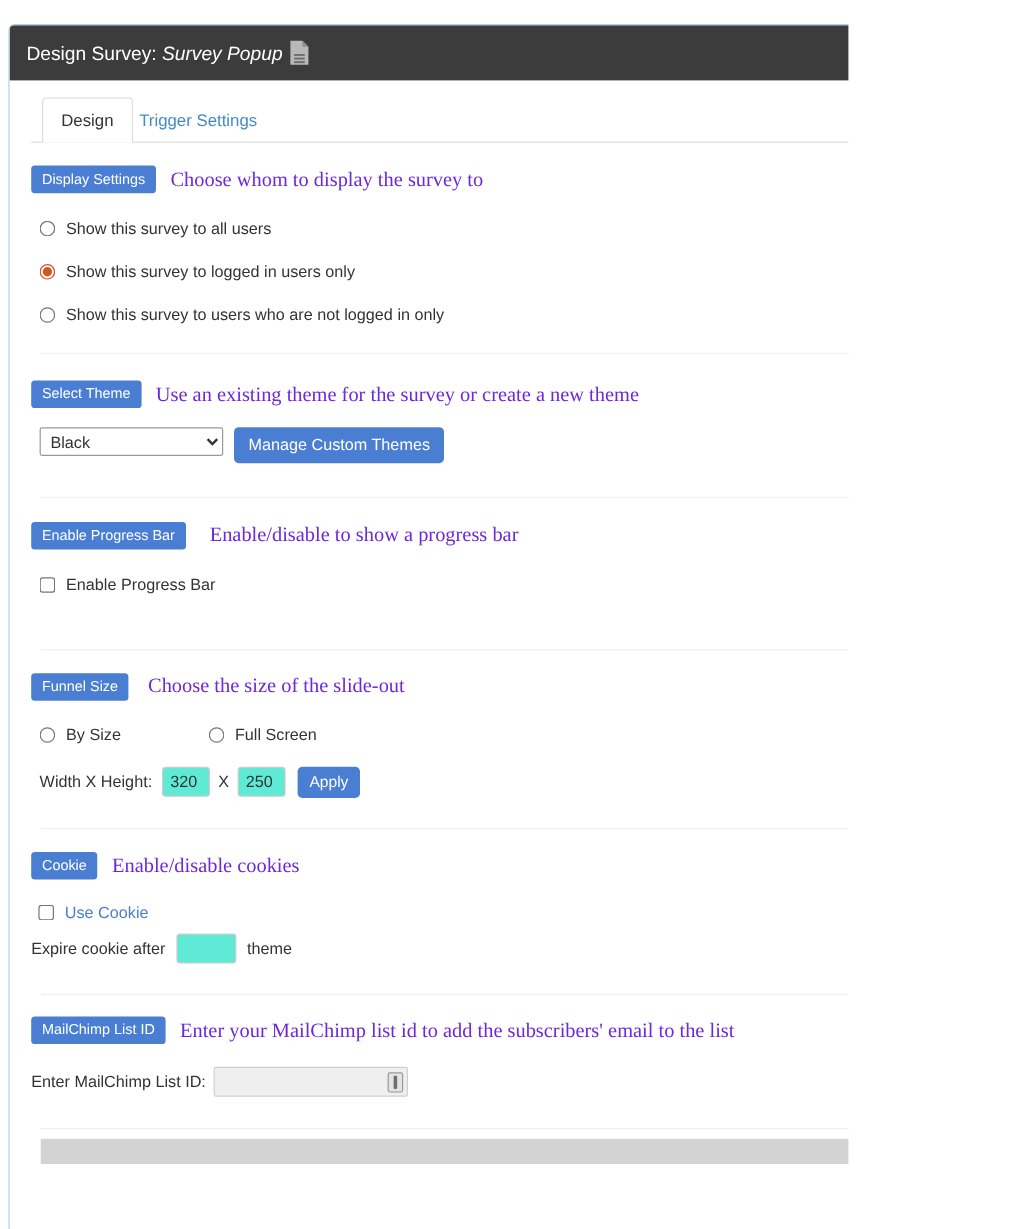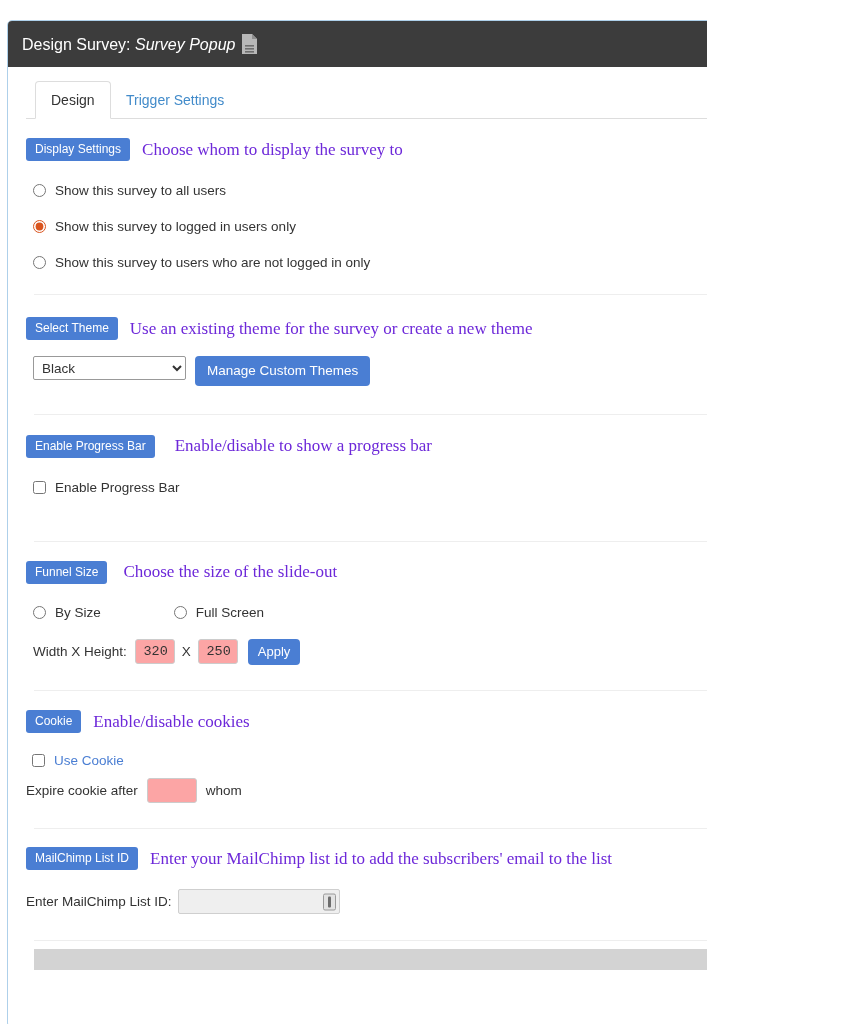--- a/index.html
+++ b/index.html
@@ -82,21 +82,21 @@
   }
   .tab.active {
     left: 9px;
     background: #fff;
     border: 1px solid #dddddd;
     border-bottom: 1px solid #ffffff;
     border-radius: 4px 4px 0 0;
     color: #333333;
   }
   .tab.inactive {
-    left: 84px;
+    left: 74px;
     color: #428bca;
     border: 1px solid transparent;
   }
 
   
   .content { padding: 0 18px; }
   .sec-head {
     display: flex;
     align-items: center;
     white-space: nowrap;
@@ -134,27 +134,26 @@
     margin: 0 9px 0 7px;
     cursor: pointer;
   }
   input[type="radio"] { width: 13px; height: 13px; }
   input[type="checkbox"] { width: 13px; height: 13px; }
   input[type="radio"].sel { accent-color: #d9541e; }
 
   .txtin {
     border: 1px solid #cccccc;
     border-radius: 3px;
-    background: #fca5a5;
-    font-family: Liberation Mono, monospace;
+    background: #5eead4;
+    font-family: Liberation Sans, sans-serif;
     font-size: 13.5px;
     color: #333;
     padding: 4px 6px;
     outline: none;
-    text-align: right;
   }
   .btn {
     background: #4a7ed3;
     color: #fff;
     border: none;
     border-radius: 4px;
     font-family: "Liberation Sans", sans-serif;
     font-size: 13.5px;
     padding: 7px 12px;
     cursor: pointer;
@@ -297,21 +296,21 @@
           <span class="badge">Cookie</span>
           <span class="hint">Enable/disable cookies</span>
         </div>
         <div class="optrow" style="margin-top:20px">
           <input type="checkbox" style="margin-left: 6px;">
           <span style="color:#4a7ed3">Use Cookie</span>
         </div>
         <div style="display:flex;align-items:center;margin-top:10px;font-size:13.5px;color:#333">
           <span>Expire cookie after</span>
           <input class="txtin" style="width: 50px; margin-left: 9px;" value="">
-          <span style="margin-left:9px">whom</span>
+          <span style="margin-left:9px">theme</span>
         </div>
       </div>
       <div class="divider" style="margin-top:25px"></div>
 
       <div style="margin-top:18px">
         <div class="sec-head">
           <span class="badge">MailChimp List ID</span>
           <span class="hint">Enter your MailChimp list id to add the subscribers' email to the list</span>
         </div>
         <div style="display:flex;align-items:center;margin-top:19px;font-size:13.5px;color:#333">

